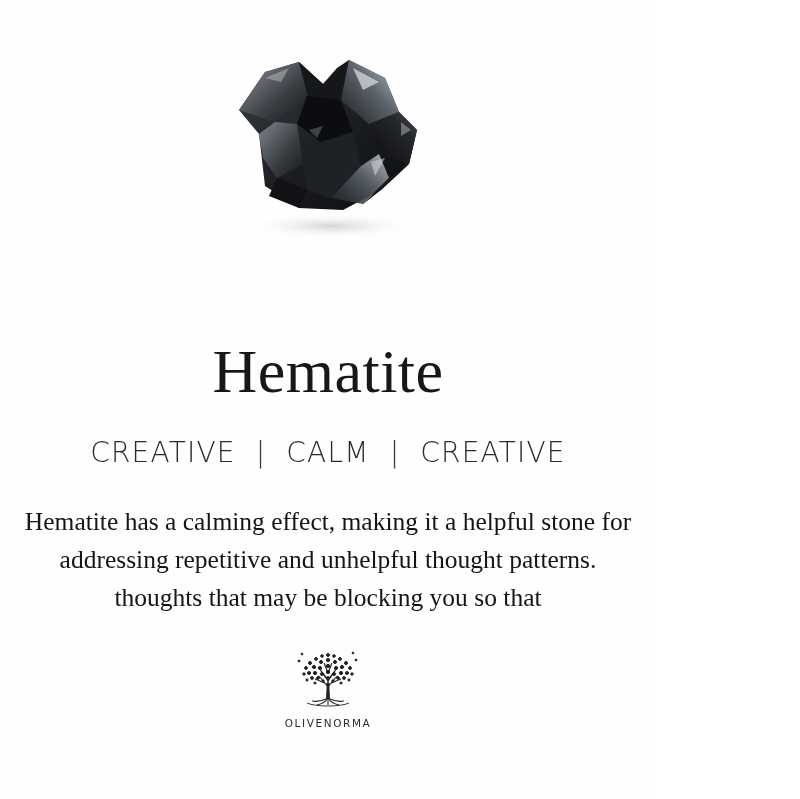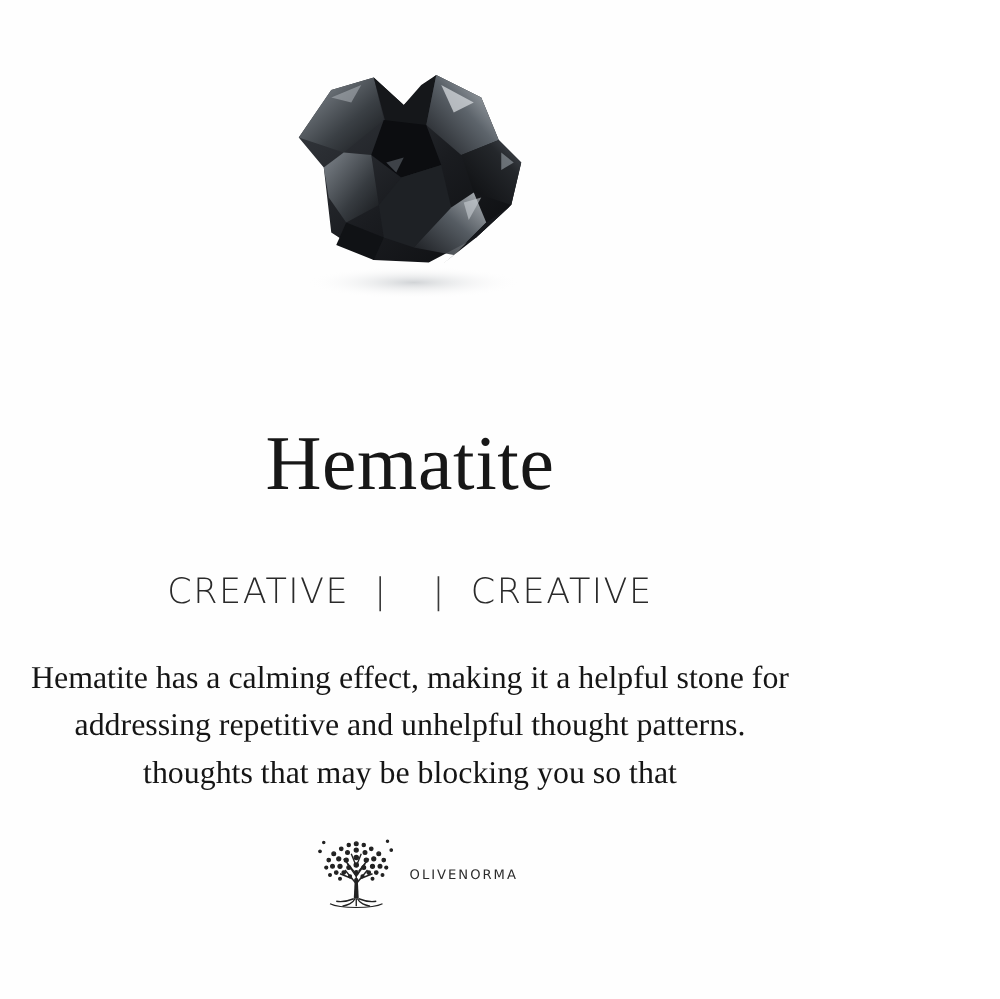--- a/index.html
+++ b/index.html
@@ -47,21 +47,21 @@
     font-size: 62px;
     line-height: 1;
     letter-spacing: 0.5px;
     color: #171717;
     margin-top: 40px;
     font-weight: 400;
   }
 
   
   .keywords {
-    margin-top: 54px;
+    margin-top: 34px;
     font-family: "DejaVu Sans", sans-serif;
     font-size: 28px;
     letter-spacing: 1.2px;
     color: #2a2a2a;
     display: flex;
     align-items: center;
     gap: 0;
     font-weight: 300;
   }
   .keywords .kw { padding: 0 2px; }
@@ -80,21 +80,21 @@
     font-size: 25.5px;
     line-height: 38px;
     color: #151515;
   }
   .desc .line { display: block; white-space: nowrap; }
 
   
   .logo {
     margin-top: 26px;
     display: flex;
-    flex-direction: row;
+    flex-direction: column;
     align-items: center;
   }
   .logo-mark { width: 86px; height: 72px; }
   .logo-text {
     margin-top: 2px;
     font-family: "DejaVu Sans", sans-serif;
     font-size: 10.5px;
     letter-spacing: 1.6px;
     color: #2b2b2b;
   }
@@ -162,20 +162,21 @@
         <path d="M198,84 L208,92 L198,98 Z" fill="#9aa1a8" opacity="0.6"></path>
       </svg>
     </div>
   </div>
 
   <div class="title">Hematite</div>
 
   <div class="keywords">
     <span class="kw">CREATIVE</span>
     <span class="sep">|</span>
+    <span class="kw">CALM</span>
     <span class="sep">|</span>
     <span class="kw">CREATIVE</span>
   </div>
 
   <div class="desc">
     <span class="line">Hematite has a calming effect, making it a helpful stone for</span>
     <span class="line">addressing repetitive and unhelpful thought patterns.</span>
     <span class="line">thoughts that may be blocking you so that</span>
   </div>
 

